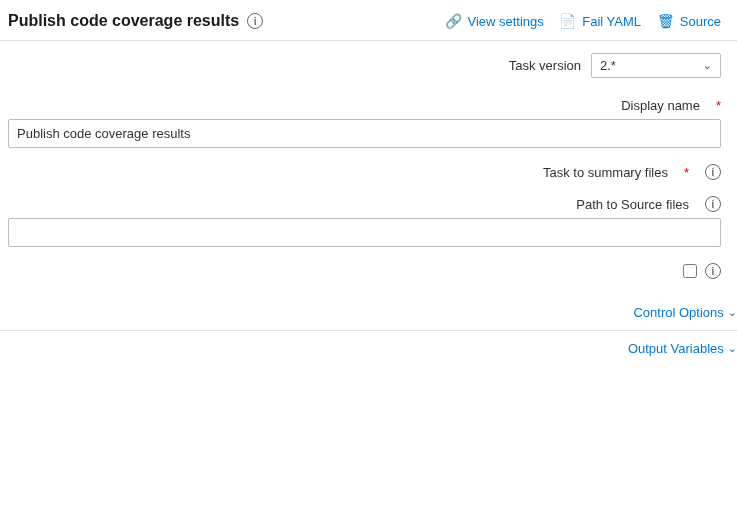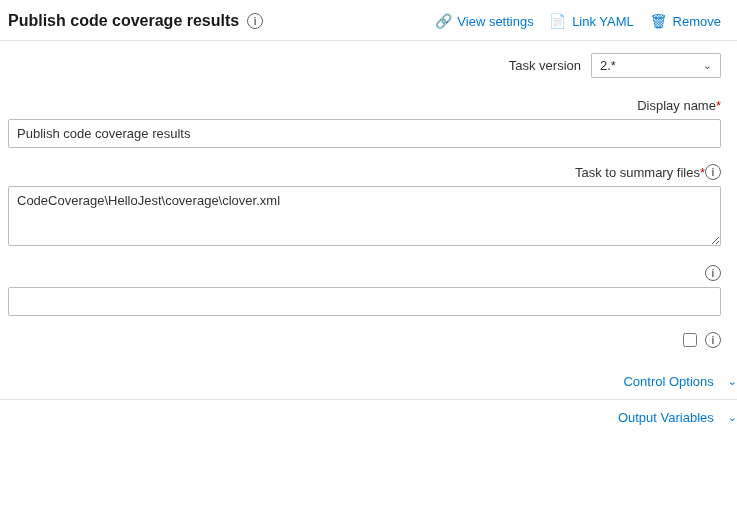--- a/index.html
+++ b/index.html
@@ -98,21 +98,21 @@
     }
     .form-section {
       margin-bottom: 16px;
     }
     .field-label {
       font-size: 13px;
       color: #333;
       margin-bottom: 6px;
       display: flex;
       align-items: center;
-      gap: 0;
+      gap: 16px;
     }
     .required-star {
       color: #c00;
     }
     .field-input {
       width: 100%;
       padding: 6px 8px;
       border: 1px solid #bbb;
       border-radius: 2px;
       font-size: 13px;
@@ -144,21 +144,21 @@
       cursor: pointer;
       accent-color: #0078d4;
     }
     .checkbox-label {
       font-size: 13px;
       color: #333;
     }
     .collapsible-section {
       display: flex;
       align-items: center;
-      gap: 14px;
+      gap: 4px;
       padding: 10px 0 10px 0;
       cursor: pointer;
       border-top: 1px solid #e0e0e0;
     }
     .collapsible-section:first-child {
       border-top: none;
     }
     .collapsible-label {
       font-size: 13px;
       color: #0078d4;
@@ -180,25 +180,25 @@
     <span class="header-title">Publish code coverage results</span>
     <span class="info-icon">i</span>
   </div>
   <div class="header-actions">
     <button class="header-action-btn">
       <span class="action-icon">🔗</span>
       <span>View settings</span>
     </button>
     <button class="header-action-btn">
       <span class="action-icon">📄</span>
-      <span>Link YAML</span>
+      <span>Fail YAML</span>
     </button>
     <button class="header-action-btn">
       <span class="action-icon">🗑</span>
-      <span>Remove</span>
+      <span>Source</span>
     </button>
   </div>
 </div>
 
 <div class="content">
 
   <div class="task-version-row">
     <span class="task-version-label">Task version</span>
     <div class="task-version-select">
       <span>2.*</span>
@@ -213,25 +213,25 @@
     </div>
     <input type="text" class="field-input" value="Publish code coverage results" style="">
   </div>
 
   <div class="form-section">
     <div class="field-label">
       <span>Task to summary files</span>
       <span class="required-star">*</span>
       <span class="info-icon">i</span>
     </div>
-    <textarea class="field-textarea" style="">CodeCoverage\HelloJest\coverage\clover.xml</textarea>
   </div>
 
   <div class="form-section">
     <div class="field-label">
+      <span>Path to Source files</span>
       <span class="info-icon">i</span>
     </div>
     <input type="text" class="field-input" style="">
   </div>
 
   <div class="checkbox-row">
     <input type="checkbox" class="checkbox-input" style="">
     <span class="info-icon">i</span>
   </div>
 

